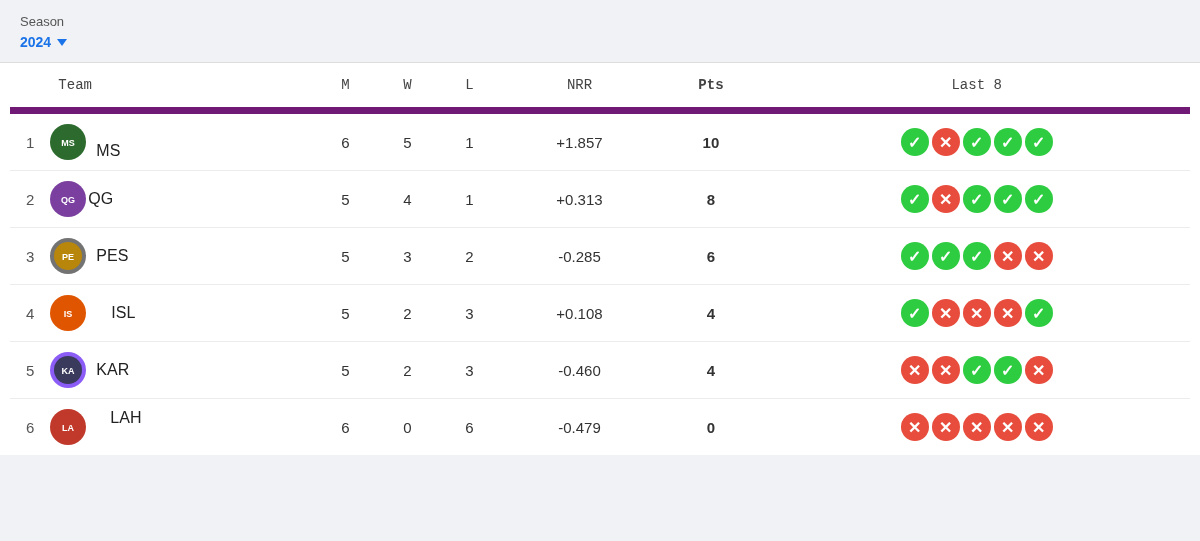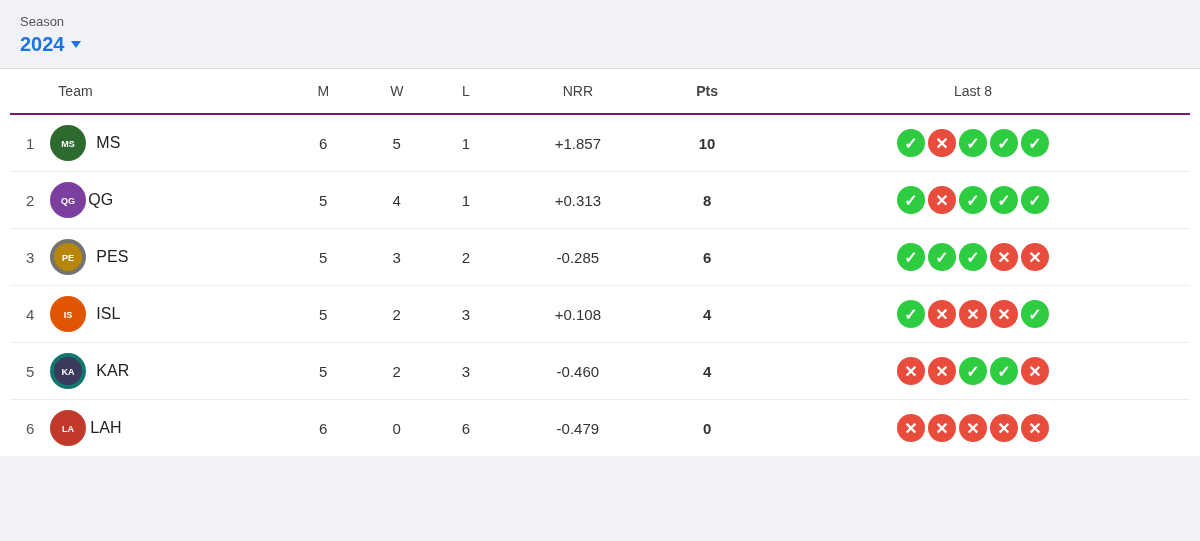--- a/index.html
+++ b/index.html
@@ -24,40 +24,41 @@
       color: #555;
       margin-bottom: 4px;
     }
     .season-select {
       display: inline-flex;
       align-items: center;
       gap: 6px;
       cursor: pointer;
     }
     .season-year {
-      font-size: 20px;
+      font-size: 14px;
       font-weight: bold;
       color: #1a73e8;
     }
     .chevron-down {
       width: 0; height: 0;
       border-left: 5px solid transparent;
       border-right: 5px solid transparent;
       border-top: 7px solid #1a73e8;
       display: inline-block;
     }
     .table-wrap {
       padding: 0 10px;
     }
     table {
       width: 100%;
       border-collapse: collapse;
     }
     thead tr {
-      border-bottom: 2px solid #701a75;
+      border-bottom: 7px solid #701a75;
+      font-family: Liberation Mono, monospace;
     }
     thead th {
       padding: 14px 8px;
       text-align: center;
       font-weight: normal;
       font-size: 14px;
       color: #444;
     }
     thead th.team-col {
       text-align: left;
@@ -132,21 +133,21 @@
       content: '✓';
     }
     .result-icon.loss::after {
       content: '✕';
     }
     
     .logo-ms { background: #2d6a2d; }
     .logo-qg { background: #7b3fa0; }
     .logo-pes { background: #737373; }
     .logo-isl { background: #e05500; }
-    .logo-kar { background: #0f766e; }
+    .logo-kar { background: #8b5cf6; }
     .logo-lah { background: #c0392b; }
   </style>
 </head>
 <body>
 
 <div class="container">
 
   <div class="season-header">
     <div class="season-label">Season</div>
     <div class="season-select">
@@ -166,21 +167,21 @@
           <th>L</th>
           <th>NRR</th>
           <th class="pts-col">Pts</th>
           <th style="min-width:160px;">Last 8</th>
         </tr>
       </thead>
       <tbody id="table-body">
       <tr>
             <td class="rank-col">1</td>
             <td style="text-align: left; padding-left: 8px;">
-              <div style="display: flex; align-items: center; gap: 10px;">
+              <div style="display: flex; align-items: flex-end; gap: 10px;">
                 <div class="team-logo logo-ms">
                   <svg width="28" height="28" viewBox="0 0 28 28">
                     <circle cx="14" cy="14" r="14" fill="#2d6a2d"></circle>
                     <text x="14" y="18" text-anchor="middle" font-size="9" font-weight="bold" fill="#fff">MS</text>
                   </svg>
                 </div>
                 <span class="team-name">MS</span>
               </div>
             </td>
             <td>6</td>
@@ -250,21 +251,21 @@
                 <div class="result-icon win"></div>
                 <div class="result-icon win"></div>
                 <div class="result-icon loss"></div>
                 <div class="result-icon loss"></div>
               </div>
             </td>
           </tr>
           <tr>
             <td class="rank-col">4</td>
             <td style="text-align: left; padding-left: 8px;">
-              <div style="display: flex; align-items: center; gap: 10px;">
+              <div style="display: flex; align-items: center; gap: 25px;">
                 <div class="team-logo logo-isl">
                   <svg width="28" height="28" viewBox="0 0 28 28">
                     <circle cx="14" cy="14" r="14" fill="#e05500"></circle>
                     <text x="14" y="18" text-anchor="middle" font-size="9" font-weight="bold" fill="#fff">IS</text>
                   </svg>
                 </div>
                 <span class="team-name">ISL</span>
               </div>
             </td>
             <td>5</td>
@@ -306,21 +307,21 @@
                 <div class="result-icon loss"></div>
                 <div class="result-icon win"></div>
                 <div class="result-icon win"></div>
                 <div class="result-icon loss"></div>
               </div>
             </td>
           </tr>
           <tr>
             <td class="rank-col">6</td>
             <td style="text-align: left; padding-left: 8px;">
-              <div style="display: flex; align-items: center; gap: 4px;">
+              <div style="display: flex; gap: 24px;">
                 <div class="team-logo logo-lah">
                   <svg width="28" height="28" viewBox="0 0 28 28">
                     <circle cx="14" cy="14" r="14" fill="#c0392b"></circle>
                     <text x="14" y="18" text-anchor="middle" font-size="9" font-weight="bold" fill="#fff">LA</text>
                   </svg>
                 </div>
                 <span class="team-name">LAH</span>
               </div>
             </td>
             <td>6</td>

